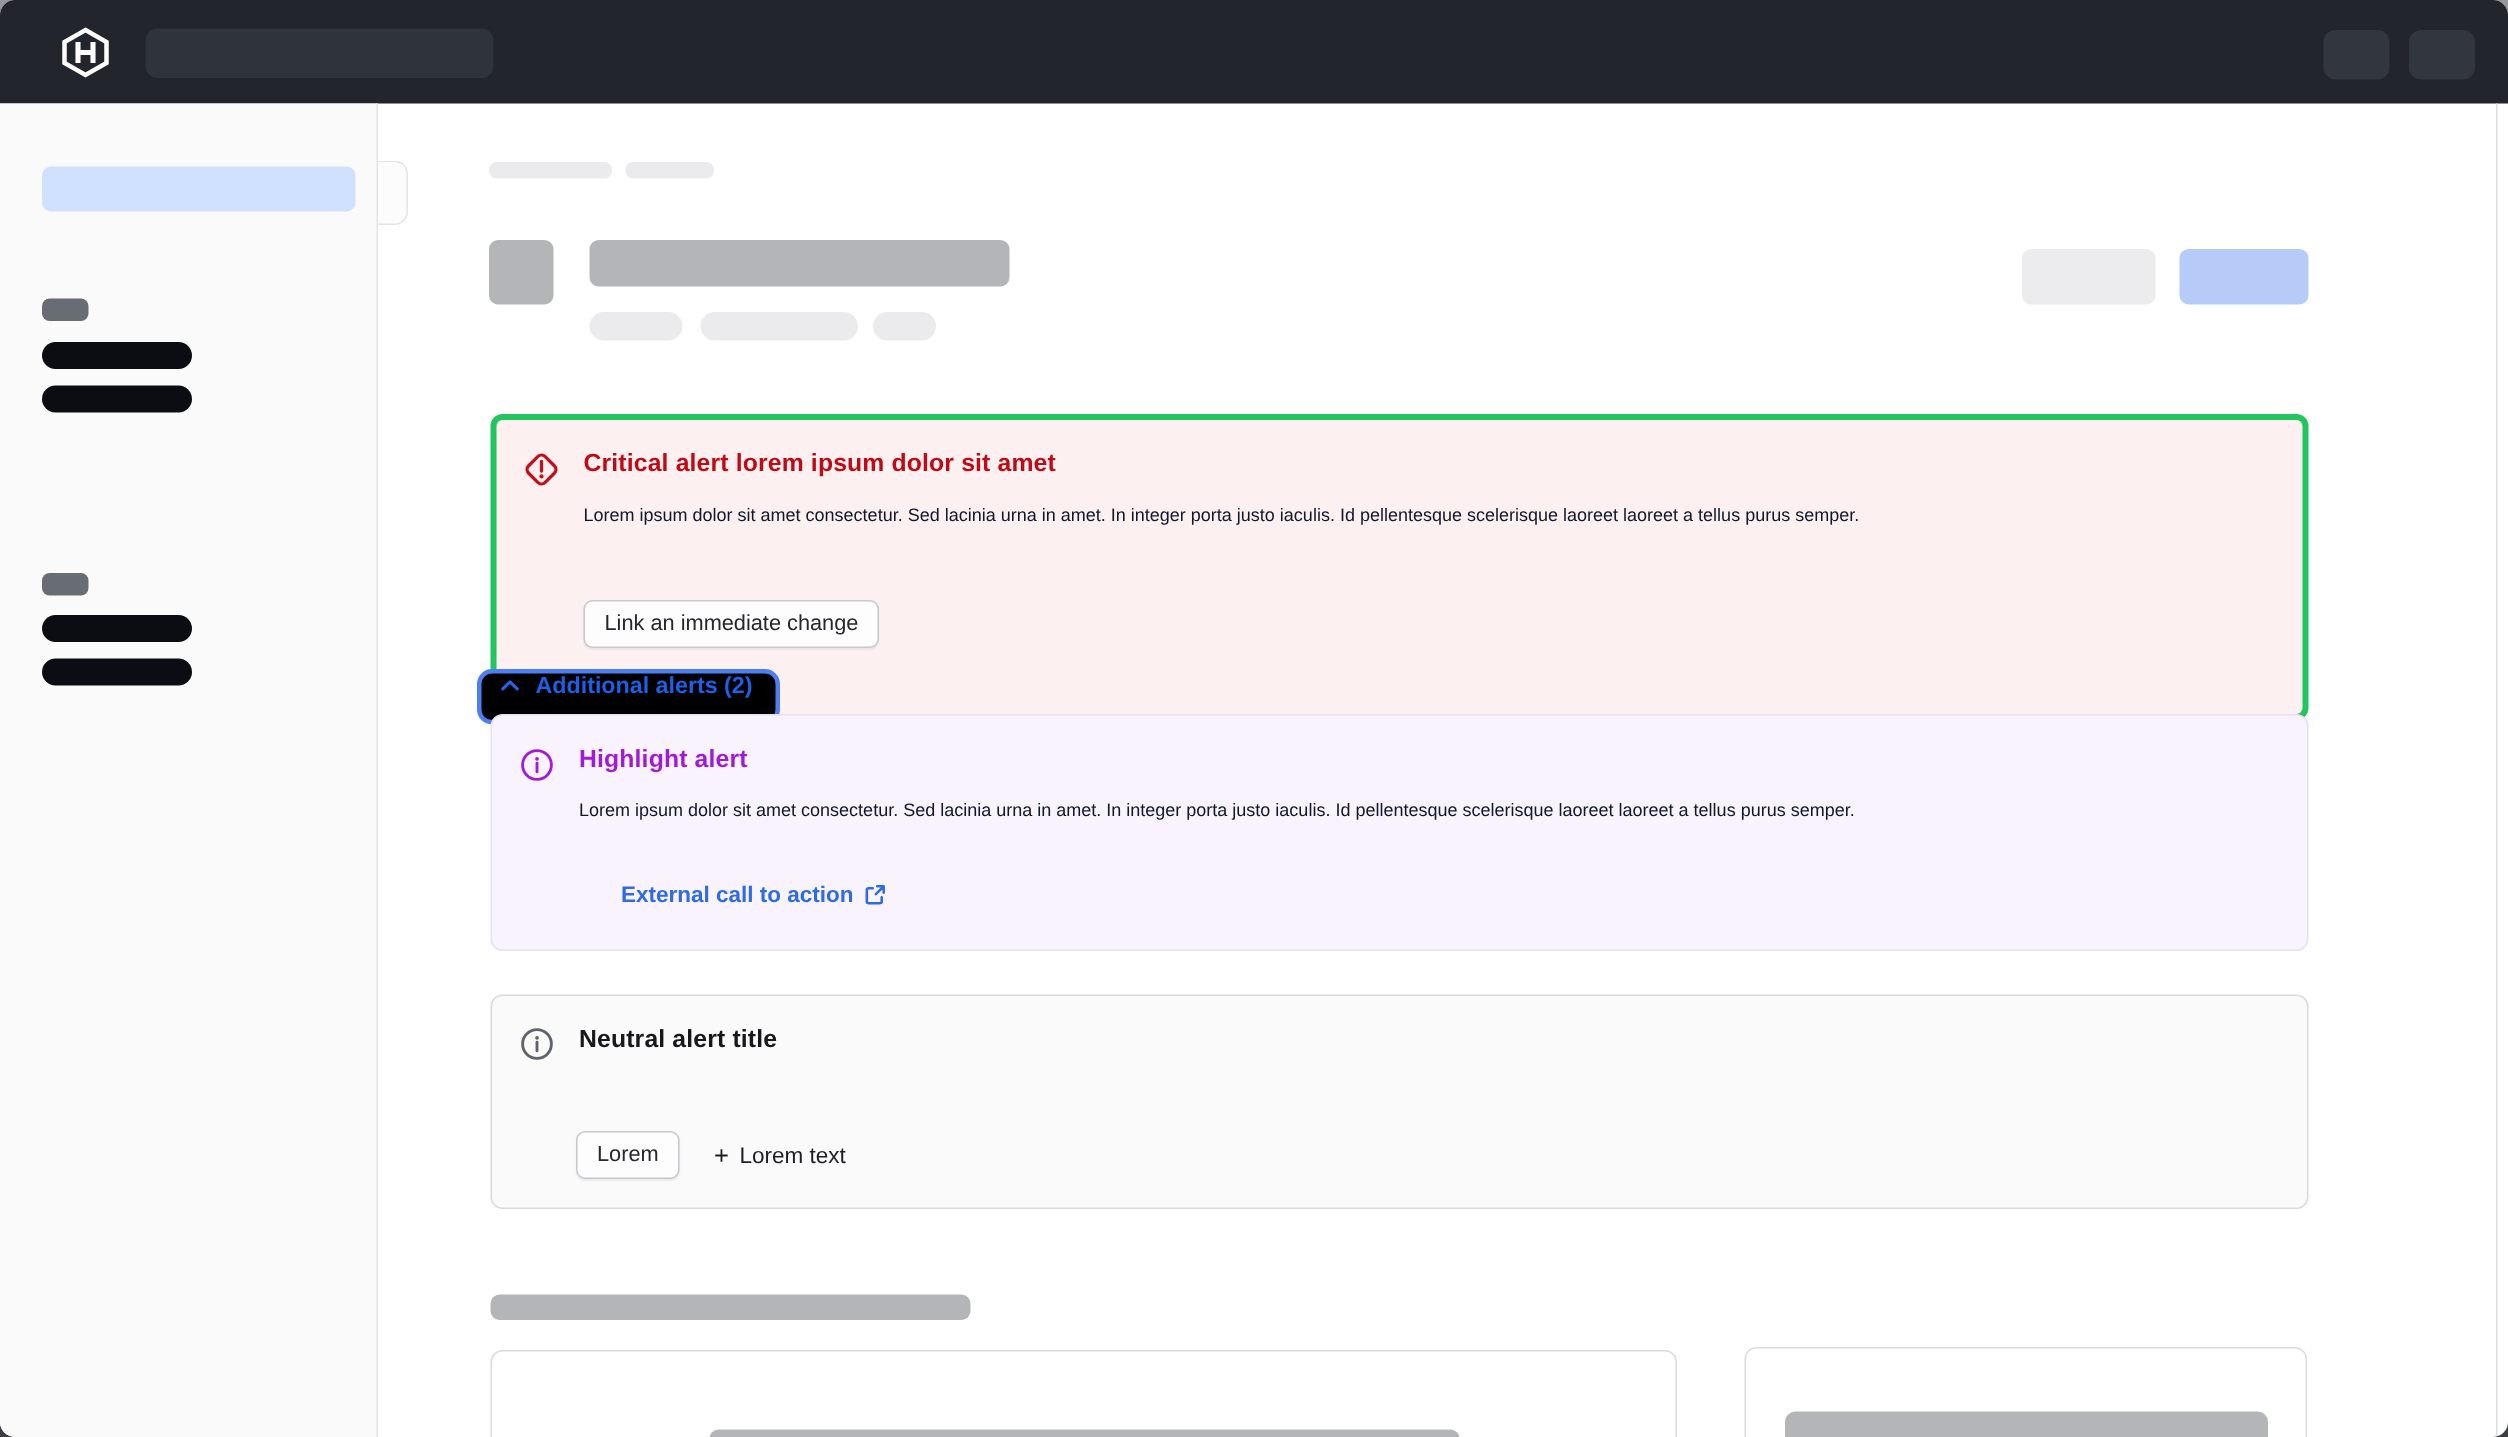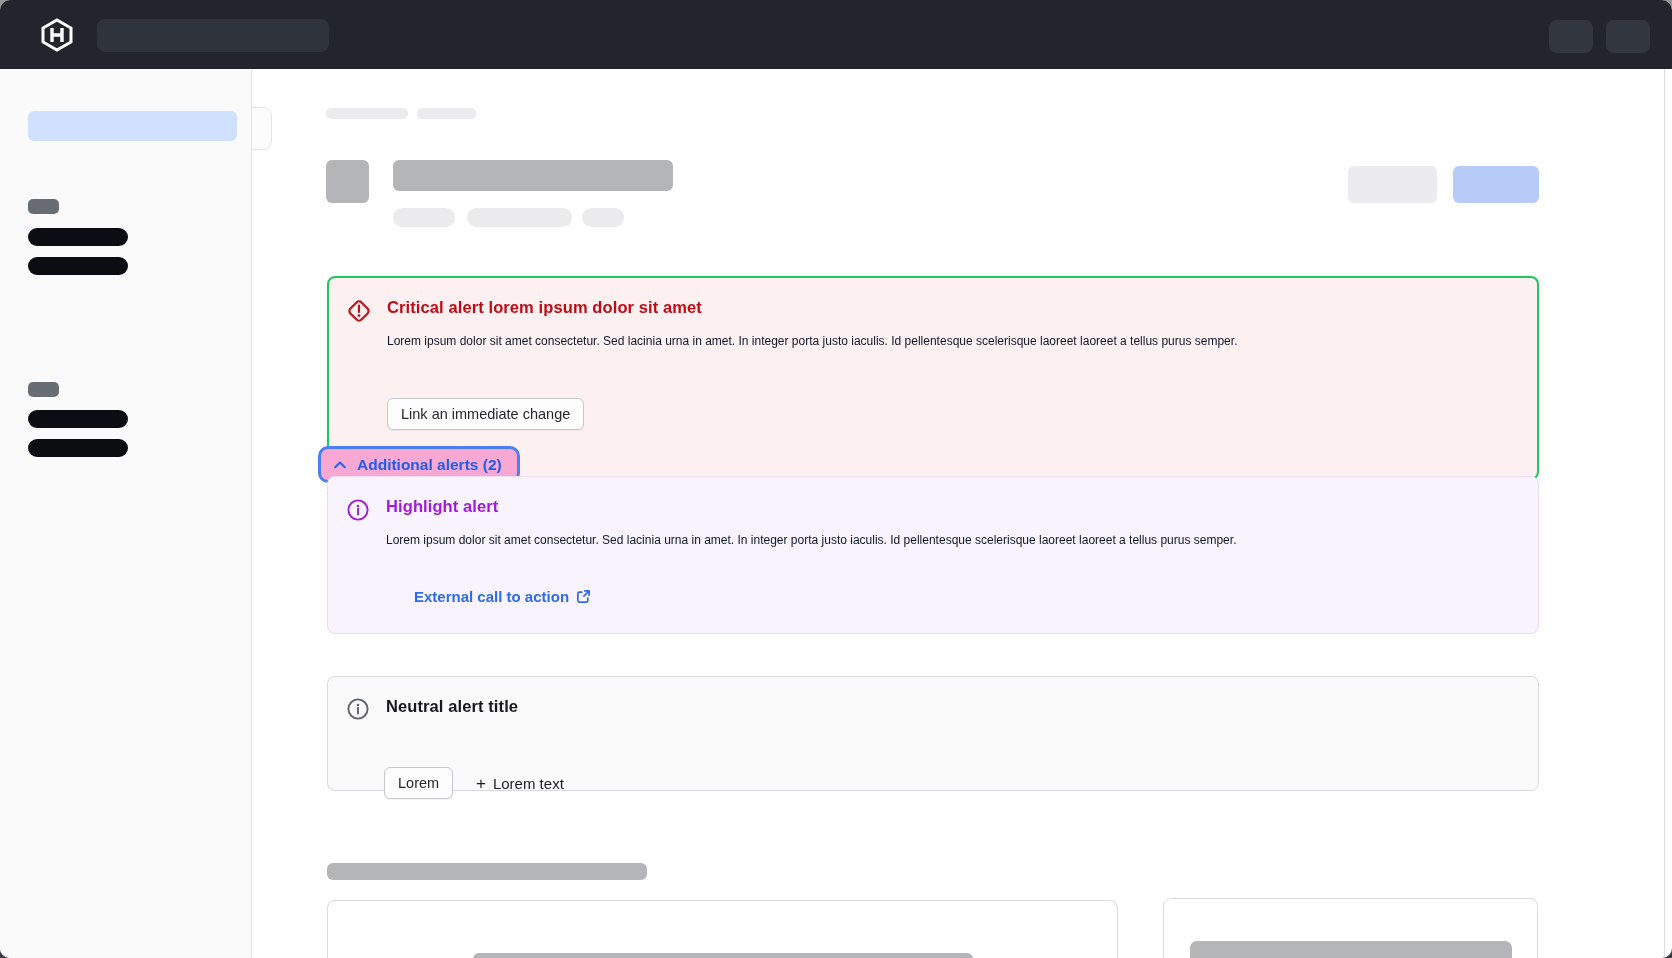--- a/index.html
+++ b/index.html
@@ -29,23 +29,23 @@
   .sk-dark{background:#b3b5b9;}
   .bc1{left:326px;top:108px;width:82px;height:11px;border-radius:5px;}
   .bc2{left:417px;top:108px;width:59px;height:11px;border-radius:5px;}
   .hicon{left:326px;top:160px;width:43px;height:43px;border-radius:6px;}
   .htitle{left:393px;top:160px;width:280px;height:31px;border-radius:6px;}
   .meta{top:208px;height:19px;border-radius:9.5px;}
   .hbtn-gray{left:1348px;top:166px;width:89px;height:37px;background:#ececee;border-radius:6px;}
   .hbtn-blue{left:1453px;top:166px;width:86px;height:37px;background:#b6cbf8;border-radius:6px;}
   
   .alert{left:327px;width:1212px;border-radius:8px;box-sizing:border-box;}
-  .alert-critical{top:276px;height:204px;background:#fdf0f0;border:2px solid #22c55e;}
+  .alert-critical{top:276px;height:204px;background:#fdf0f0;border:4px solid #22c55e;}
   .alert-highlight{top:476px;height:158px;background:#f8f3fd;border:1px solid #e9ddf8;}
-  .alert-neutral{top:663px;height:115px;background:#fafafa;border:1px solid #d9dadd;margin-top:13px;}
+  .alert-neutral{top:663px;height:143px;background:#fafafa;border:1px solid #d9dadd;}
   .alert .a-icon{position:absolute;left:17px;top:20px;width:26px;height:26px;}
   .a-title{position:absolute;left:58px;top:20px;font-size:16.5px;font-weight:700;letter-spacing:.1px;}
   .a-body{position:absolute;left:58px;width:1140px;font-size:12px;line-height:24px;color:#0f172a;}
   .alert-critical .a-title{color:#c00a15;}
   .alert-critical .a-body{top:51px;}
   .alert-highlight .a-title{color:#a21ad9;}
   .alert-highlight .a-body{top:51px;}
   .alert-neutral .a-title{color:#17181c;}
   .alert-neutral .a-body{top:49px;}
   .sec-btn{
@@ -61,22 +61,22 @@
     font-size:15px;font-weight:700;color:#2e6be8;cursor:pointer;margin-left:28px;
   }
   .plus-link{
     position:absolute;left:148px;top:90px;height:32px;display:inline-flex;align-items:center;gap:7px;
     font-size:15px;color:#1d1e23;cursor:pointer;
   }
   .plus-glyph{font-size:17px;line-height:1;color:#1d1e23;}
   
   .alerts-toggle{
     position:absolute;left:318px;top:446px;height:37px;box-sizing:border-box;
-    display:inline-flex;align-items:center;gap:9px;padding:0 15px 0 11px;
-    background:#f9a8d4;border:3px solid #4c80f2;border-radius:10px;
+    display:inline-flex;gap:9px;padding:0 15px 0 11px;
+    background:#000000;border:3px solid #4c80f2;border-radius:10px;
     font-size:15.5px;font-weight:700;color:#1d5fe8;cursor:pointer;
   }
   
   .sec-bar{left:327px;top:863px;width:320px;height:17px;border-radius:6px;}
   .card{background:#ffffff;border:1px solid #dadbde;border-radius:8px;box-sizing:border-box;}
   .card-left{left:327px;top:900px;width:791px;height:120px;}
   .card-left-bar{left:473px;top:953px;width:500px;height:24px;border-radius:6px;}
   .card-right{left:1163px;top:898px;width:375px;height:122px;}
   .card-right-bar{left:1190px;top:941px;width:322px;height:26px;border-radius:7px;}
   .right-edge{left:1664px;top:69px;width:1px;height:889px;background:#dcdde0;}

